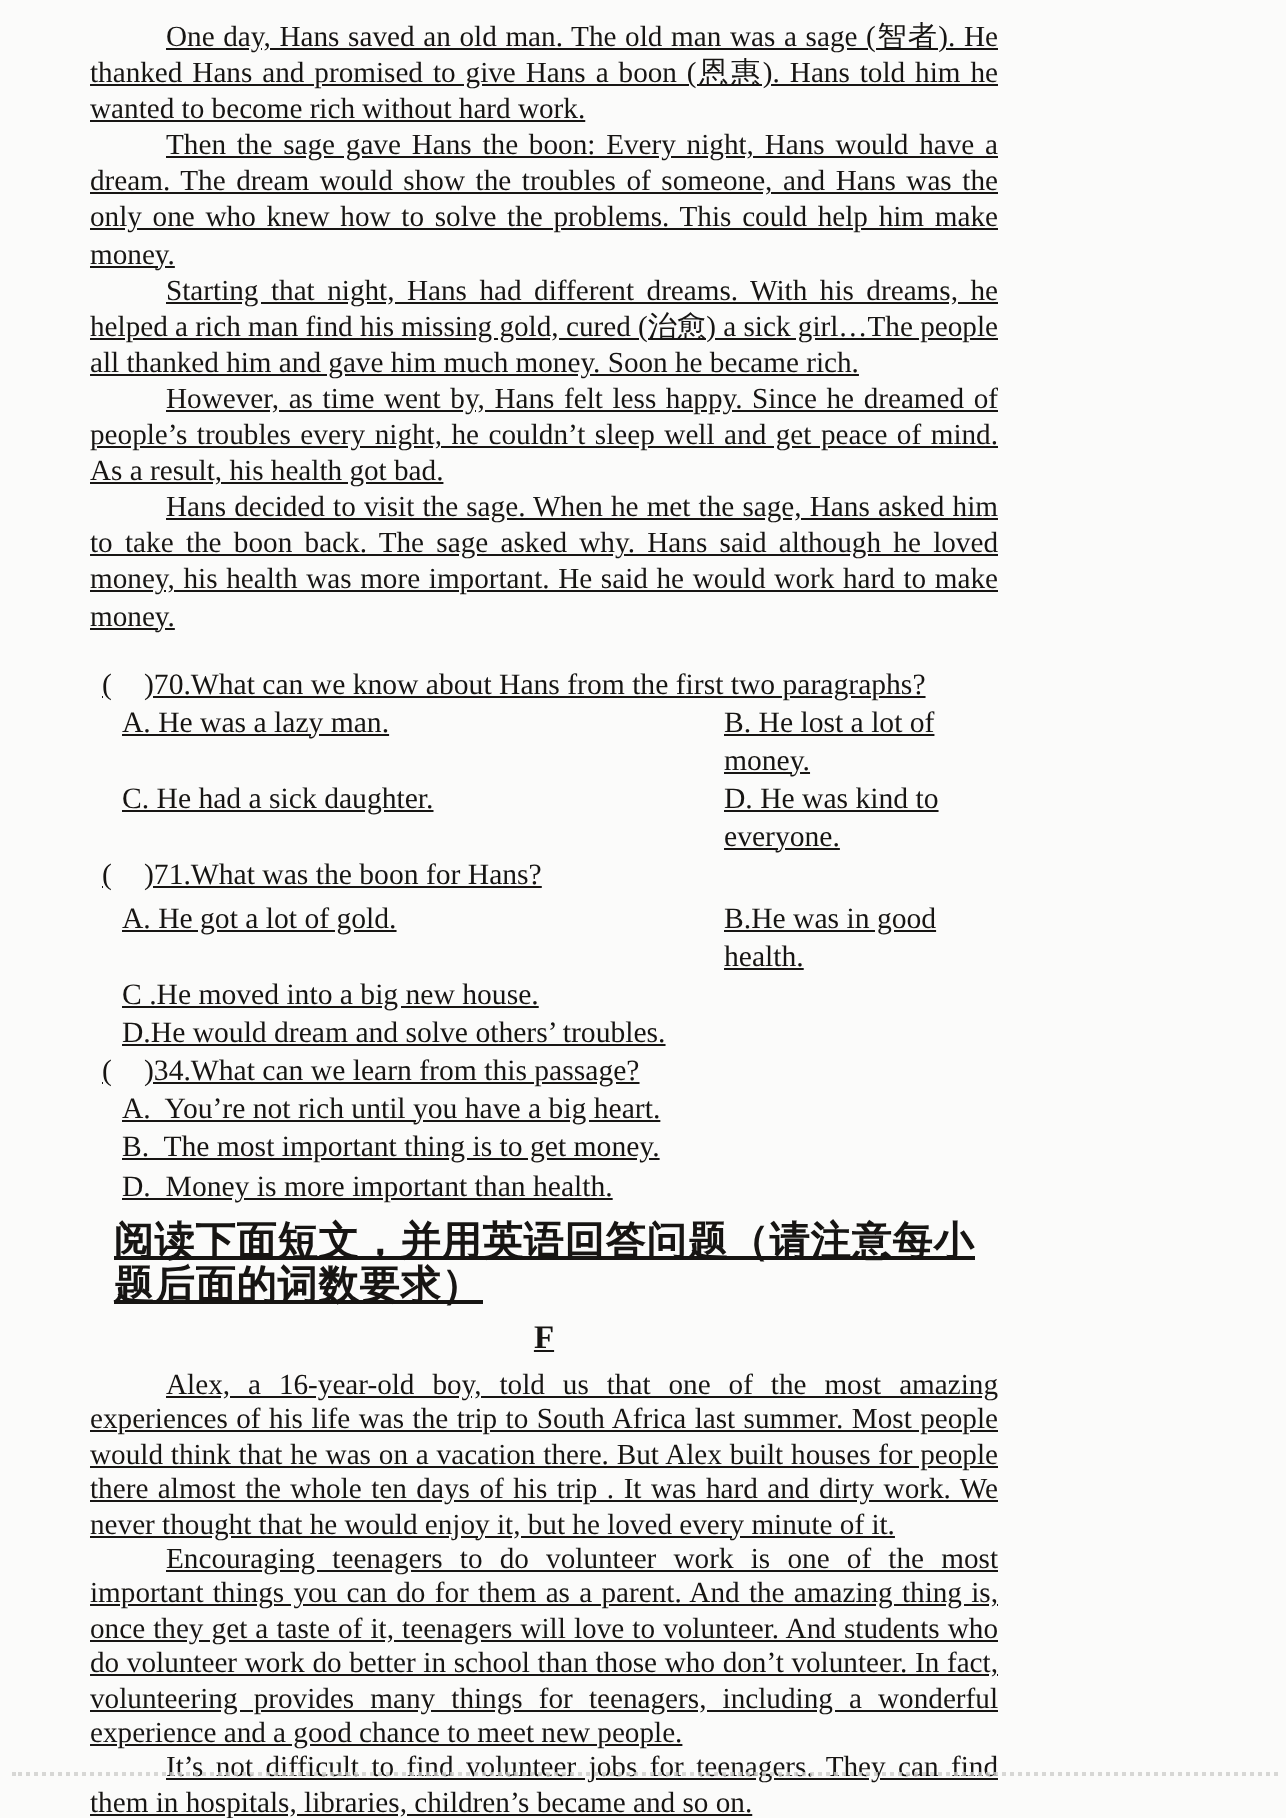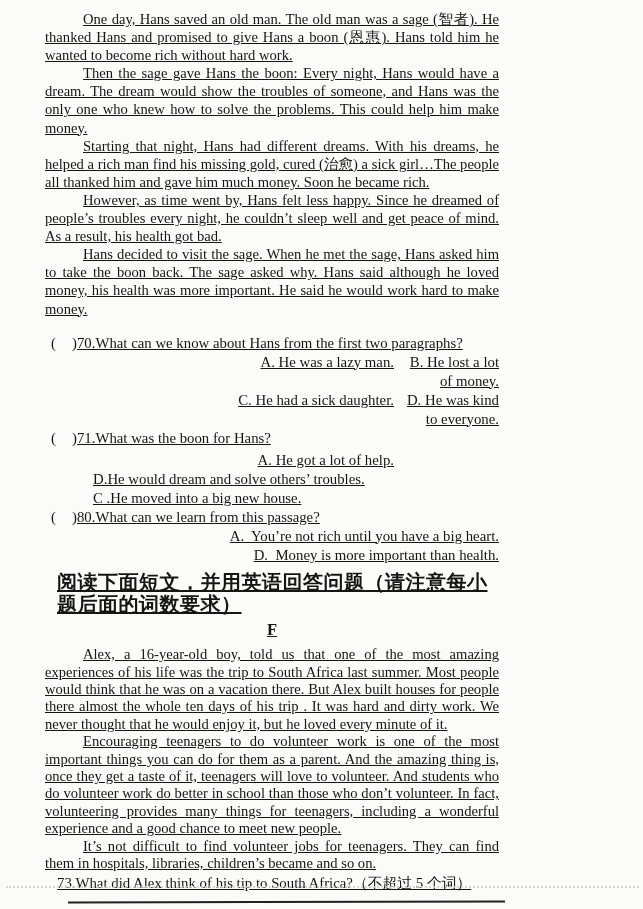--- a/index.html
+++ b/index.html
@@ -18,21 +18,21 @@
     text-indent: 38px;
     text-align: justify;
     font-size: 14.6px;
   }
   .passage-e .para { line-height: 18.1px; }
   .passage-f .para { line-height: 17.4px; }
 
   .mcq { margin-top: 16px; font-size: 14.8px; }
   .q-line { display: flex; line-height: 19px; }
   .paren { flex: 0 0 27px; padding-left: 6px; box-sizing: border-box; }
-  .opts { margin-left: 48px; text-align: right; }
+  .opts { margin-left: 16px; }
   .opts-gap { margin-top: 3px; }
   .opt-row { display: flex; line-height: 19px; }
   .cell-l { flex: 0 0 301px; }
   .opts72 .opt { display: block; line-height: 19.8px; white-space: pre-wrap; }
 
   .cn-instruction {
     margin: 5px 0 0 12px;
     font-size: 20px;
     font-weight: bold;
     line-height: 22px;
@@ -94,38 +94,40 @@
       </div>
     </div>
 
     <div class="q">
       <div class="q-line">
         <span class="paren">(</span>
         <span class="q-body">)71.What was the boon for Hans?</span>
       </div>
       <div class="opts opts-gap">
         <div class="opt-row">
-          <span class="opt cell-l">A. He got a lot of help.</span>
+          <span class="opt cell-l">A. He got a lot of gold.</span>
+          <span class="opt">B.He was in good health.</span>
+        </div>
+        <div class="opt-row">
+          <span class="opt">C .He moved into a big new house.</span>
         </div>
         <div class="opt-row">
           <span class="opt">D.He would dream and solve others’ troubles.</span>
-        </div>
-        <div class="opt-row">
-          <span class="opt">C .He moved into a big new house.</span>
         </div>
       </div>
     </div>
 
     <div class="q">
       <div class="q-line">
         <span class="paren">(</span>
-        <span class="q-body">)80.What can we learn from this passage?</span>
+        <span class="q-body">)34.What can we learn from this passage?</span>
       </div>
       <div class="opts opts72">
         <span class="opt">A.  You’re not rich until you have a big heart.</span>
+        <span class="opt">B.  The most important thing is to get money.</span>
         <span class="opt">D.  Money is more important than health.</span>
       </div>
     </div>
 
   </section>
 
   <div class="cn-instruction">阅读下面短文，并用英语回答问题（请注意每小题后面的词数要求）</div>
 
   <div class="section-label">F</div>
 

